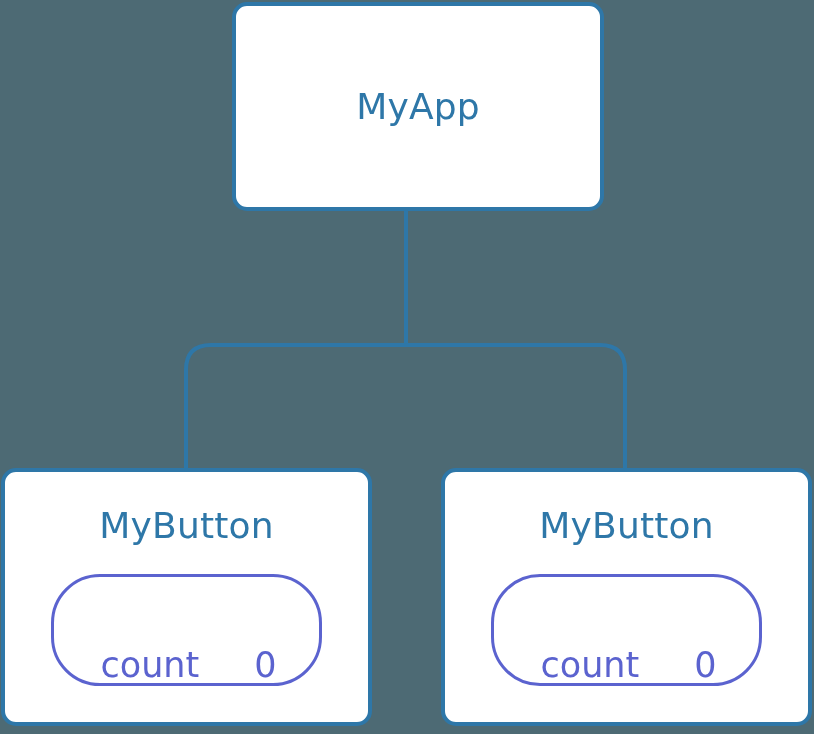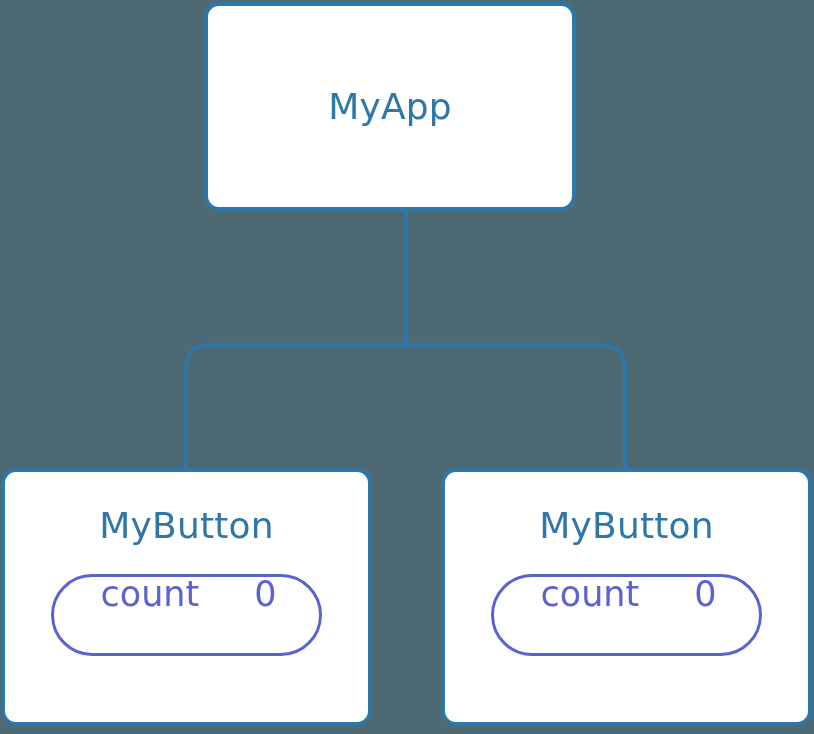--- a/index.html
+++ b/index.html
@@ -32,21 +32,21 @@
     background: #ffffff;
     border: 4px solid #2e77a8;
     border-radius: 15px;
     box-sizing: border-box;
     display: flex;
     flex-direction: column;
     align-items: center;
   }
 
   .node-root {
-    left: 204px;
+    left: 232px;
     top: 2px;
     width: 372px;
     height: 209px;
     justify-content: center;
   }
   .node-child-left {
     left: 1px;
     top: 468px;
     width: 371px;
     height: 258px;
@@ -63,23 +63,23 @@
   .node-title {
     color: #2e77a8;
     font-size: 36px;
     line-height: 1;
     letter-spacing: 0.2px;
     white-space: nowrap;
   }
 
   .prop-pill {
     margin-top: 30px;
-    height: 82px;
+    height: 112px;
     display: flex;
-    align-items: flex-start;
+    align-items: flex-end;
     border: 3px solid #5b63cf;
     border-radius: 49px;
     box-sizing: border-box;
     background: transparent;
     overflow: hidden;
   }
   .prop-key {
     display: flex;
     align-items: center;
     justify-content: center;

